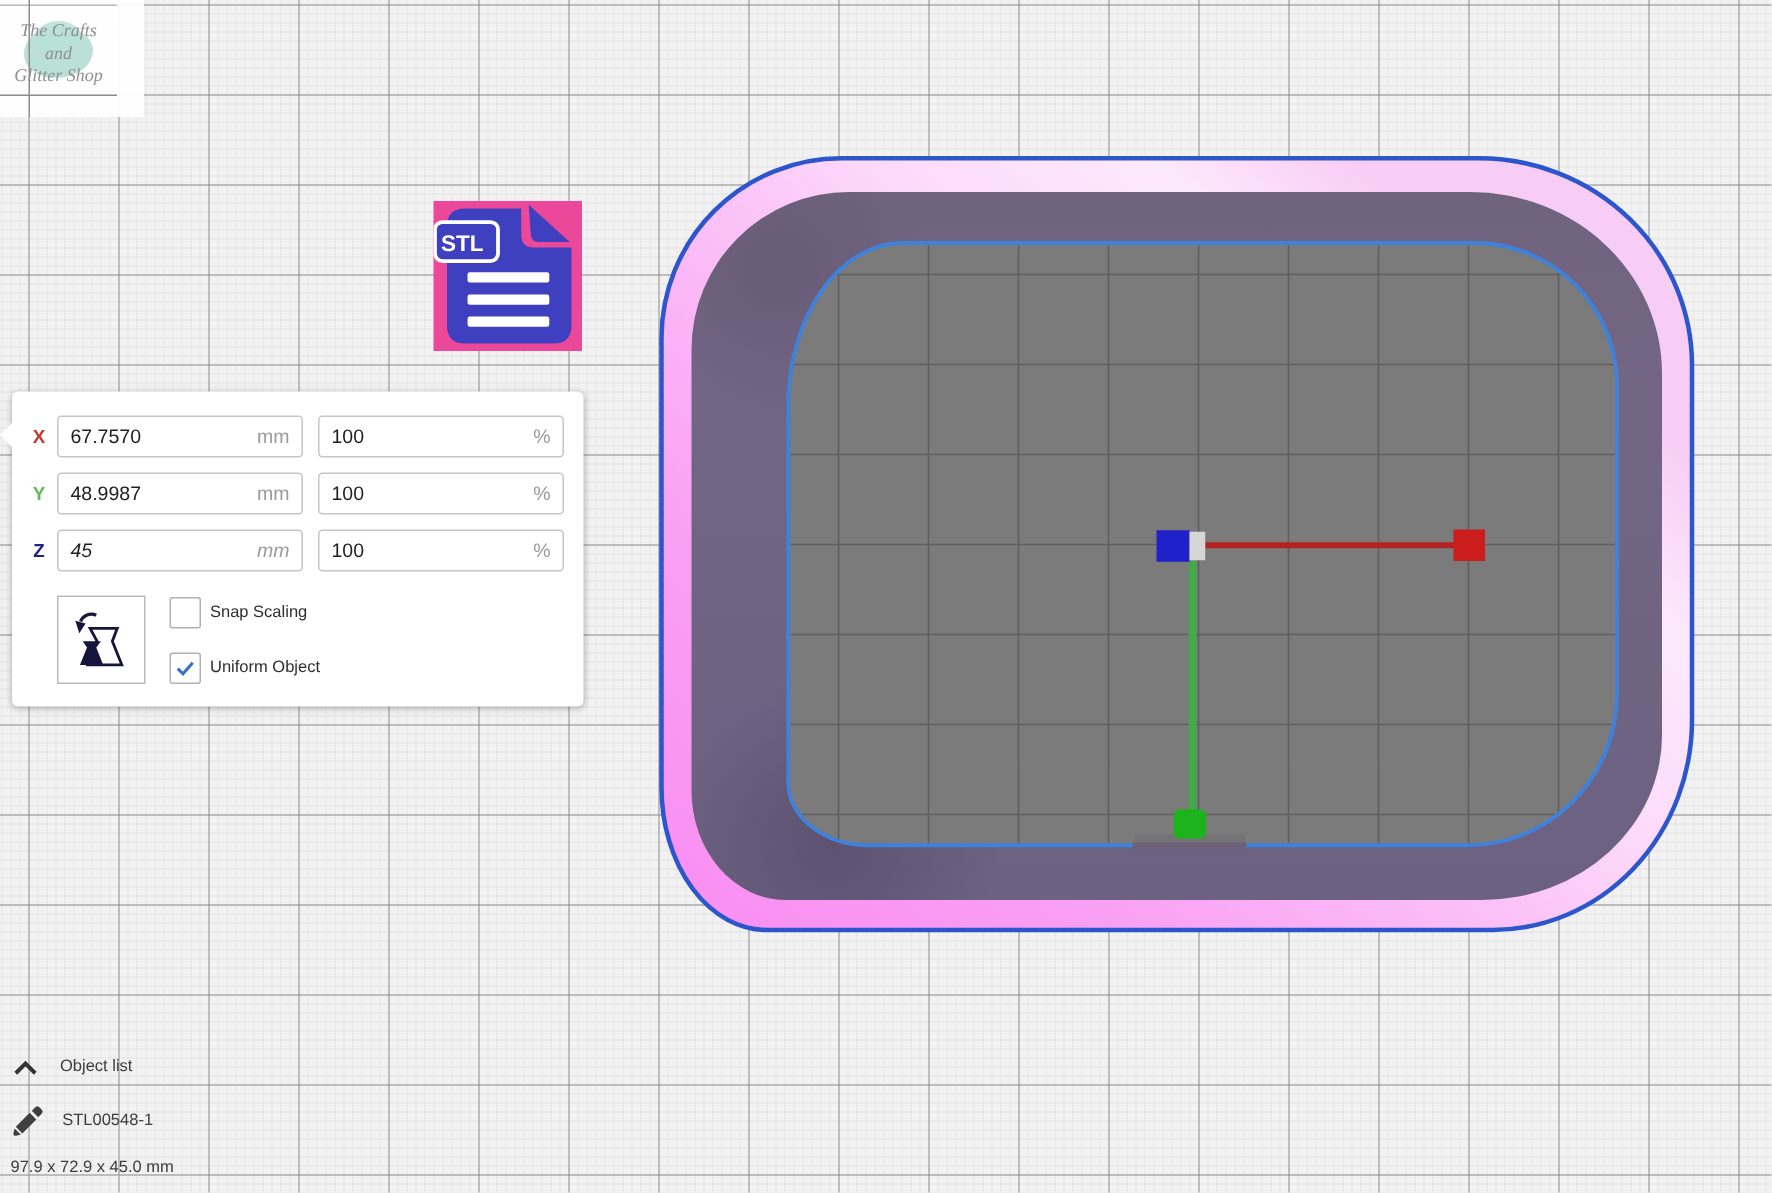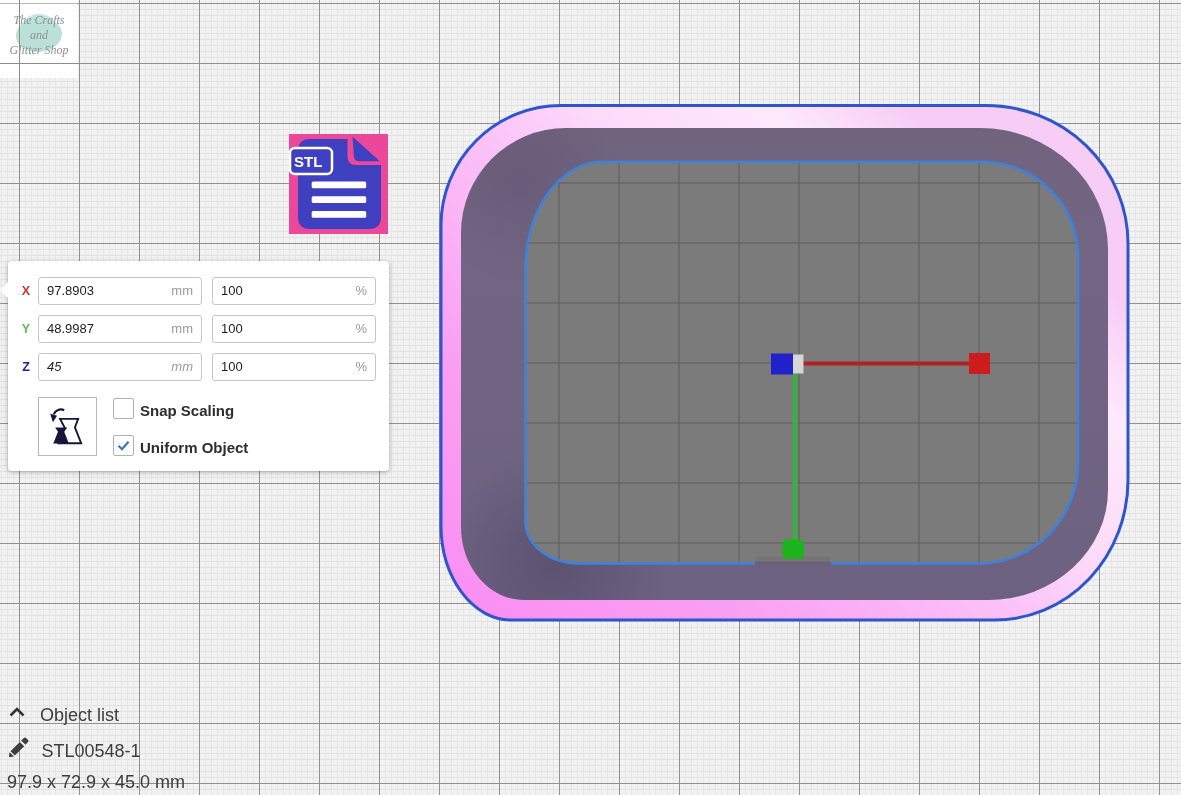--- a/index.html
+++ b/index.html
@@ -10,39 +10,39 @@
   background-image:
     linear-gradient(to right,#909090 1px,transparent 1px),
     linear-gradient(to bottom,#909090 1px,transparent 1px),
     linear-gradient(to right,#e6e6e6 1px,transparent 1px),
     linear-gradient(to bottom,#e1e1e1 1px,transparent 1px);
   background-size:60px 60px,60px 60px,6px 6px,6px 6px;
   background-position:19px 0,0 3px,1px 0,0 3px;
 }
 .abs{position:absolute;}
 
-#logo{left:0;top:0;width:78px;height:78px;background:rgba(255,255,255,0.93);}
+#logo{left:0;top:0;width:96px;height:78px;background:rgba(255,255,255,0.93);}
 #logo .blob{position:absolute;left:16px;top:17px;width:46px;height:35px;background:#aedbd1;border-radius:48% 52% 55% 45%/55% 48% 52% 45%;opacity:.85;}
 #logo .blob2{position:absolute;left:24px;top:14px;width:30px;height:20px;background:#b9e0d7;border-radius:50%;opacity:.85;}
 #logo .gl{position:absolute;background:#8c8c8c;}
 #logo .txt{position:absolute;left:-2px;top:13px;width:82px;text-align:center;font-family:"Liberation Serif",serif;font-style:italic;color:#909090;font-size:12px;line-height:15px;}
 
 #stlicon{left:289px;top:134px;width:99px;height:100px;background:#ec4899;}
 
 #panel{left:8px;top:261px;width:381px;height:210px;background:#fff;border-radius:4px;box-shadow:0 1px 5px rgba(0,0,0,0.3);}
 #panel:before{content:"";position:absolute;left:-8px;top:21px;border:8px solid transparent;border-right-color:#fff;border-left:0;}
 .axlab{position:absolute;width:30px;text-align:center;font-size:12.5px;font-weight:bold;}
 .ibox{position:absolute;width:162px;height:26px;border:1px solid #c6c6c6;border-radius:3px;background:#fff;font-size:13px;color:#1e1e1e;line-height:26px;}
 .ibox .val{position:absolute;left:8px;}
 .ibox .unit{position:absolute;right:8px;color:#9a9a9a;}
 .cbox{position:absolute;width:19px;height:19px;border:1px solid #b1b1b1;border-radius:2px;background:#fff;}
-.cblab{position:absolute;left:132px;font-size:15px;color:#2e2e2e;font-weight:bold;}
+.cblab{position:absolute;left:132px;font-size:11px;color:#2e2e2e;}
 #iconbox{position:absolute;left:30px;top:136px;width:57px;height:57px;border:1px solid #b9b9b9;background:#fff;}
 
-.btxt{color:#3d3d3d;font-size:18px;}
+.btxt{color:#3d3d3d;font-size:11px;}
 </style>
 </head>
 <body>
 
 <div class="abs" id="logo">
   <div class="blob"></div>
     <div class="blob2"></div>
   <div class="gl" style="left:19px;top:0;width:1px;height:78px;"></div>
   <div class="gl" style="left:0;top:63px;width:78px;height:1px;"></div>
   <div class="gl" style="left:0;top:3px;width:78px;height:1px;opacity:.6;"></div>
@@ -117,21 +117,21 @@
 <rect x="793" y="354.5" width="10.5" height="19" fill="#d6d6d6"></rect>
 <rect x="782.5" y="539.5" width="21.5" height="19.5" rx="4" fill="#1db31d"></rect>
 </svg>
 </div>
 
 <div class="abs" id="panel">
   <div class="axlab" style="left:3px;top:23px;color:#c0392b;">X</div>
   <div class="axlab" style="left:3px;top:61px;color:#5dbe53;">Y</div>
   <div class="axlab" style="left:3px;top:99px;color:#20208c;">Z</div>
   <div class="ibox" style="left:30px;top:16px;">
-      <span class="val">97.8903</span>
+      <span class="val">67.7570</span>
       <span class="unit">mm</span>
     </div>
   <div class="ibox" style="left:204px;top:16px;">
       <span class="val">100</span>
       <span class="unit">%</span>
     </div>
   <div class="ibox" style="left:30px;top:54px;">
       <span class="val">48.9987</span>
       <span class="unit">mm</span>
     </div>

